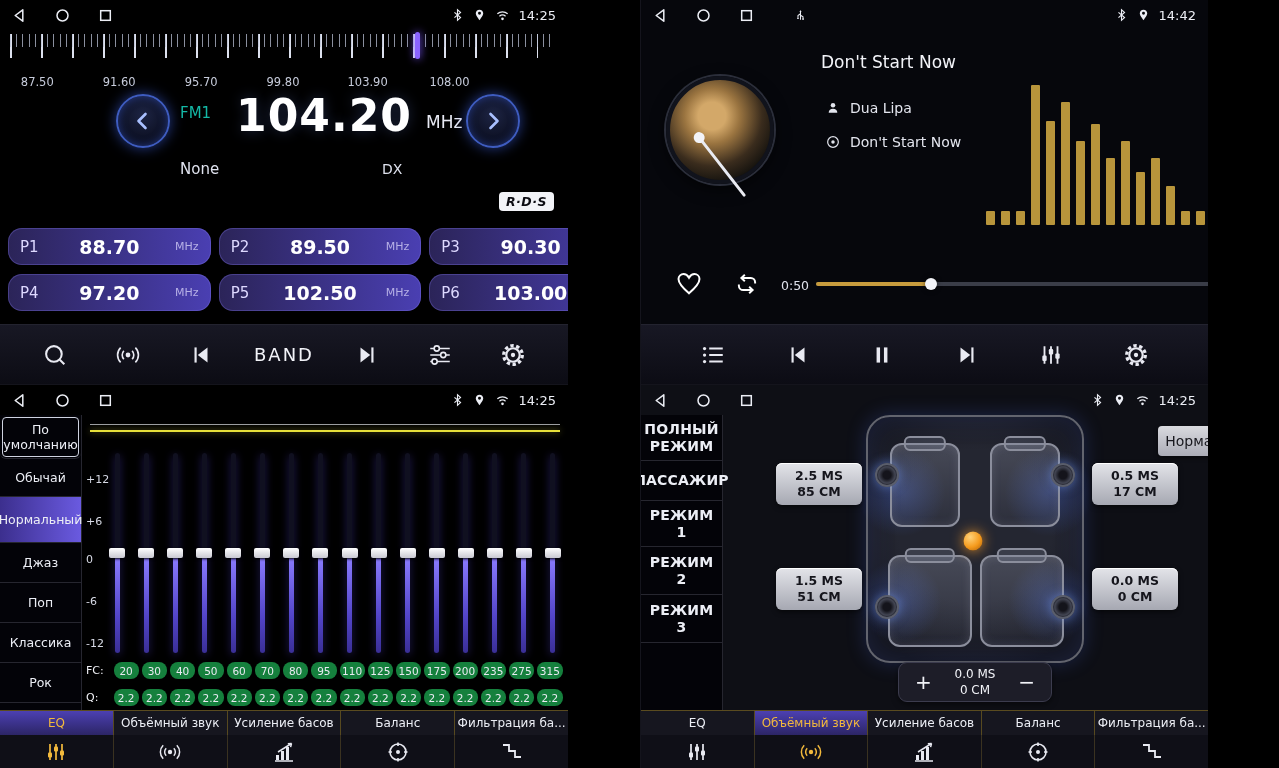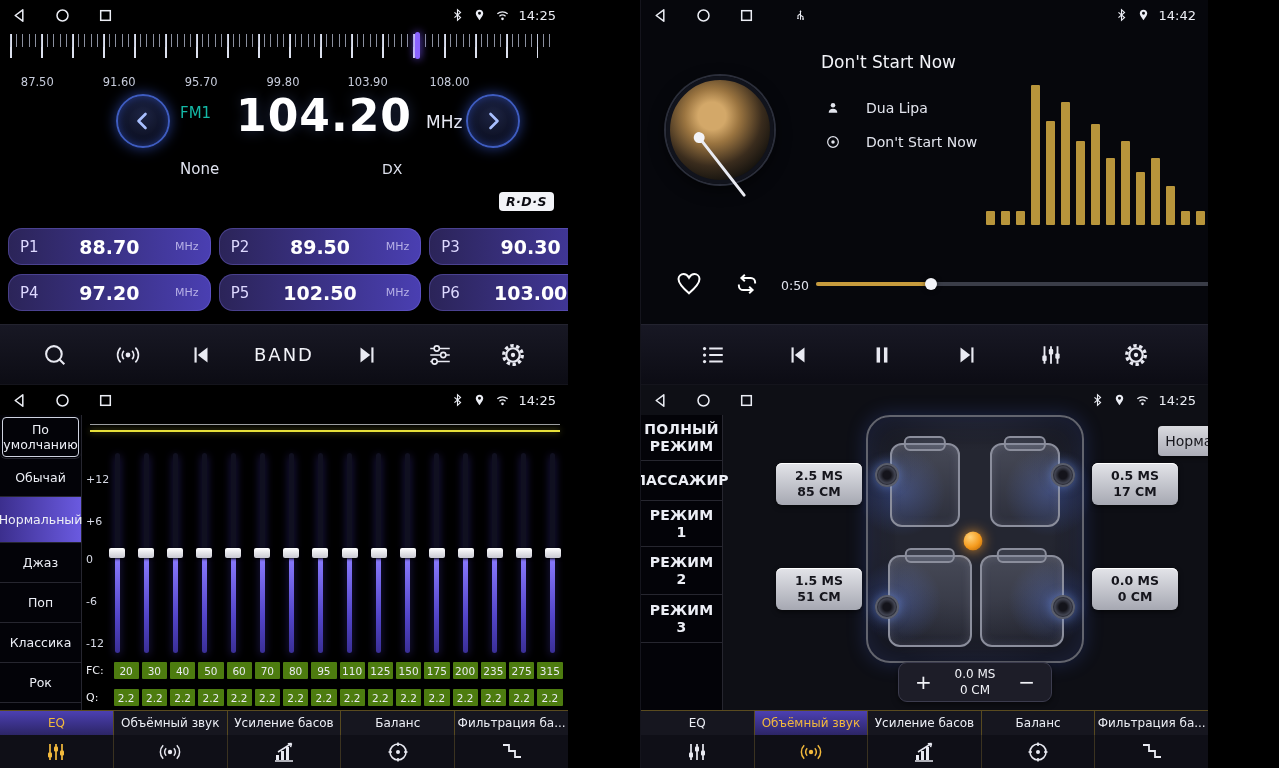--- a/index.html
+++ b/index.html
@@ -38,21 +38,21 @@
   .preset .punit{font-size:11px;color:#b6b0e6;width:32px;text-align:right}
   .toolbar{position:absolute;left:0;right:0;bottom:0;height:60px;background:linear-gradient(180deg,#181824,#0c0c14);border-top:1px solid #23232f;display:flex;align-items:center;justify-content:space-around;color:#e9eaf2;padding:0 18px}
   .tb-item{display:flex;align-items:center;justify-content:center;min-width:40px}
   .band-btn{font-size:18px;letter-spacing:2px;color:#f2f3f8}
 
   
   .album{position:absolute;left:25px;top:76px;width:108px;height:108px;border-radius:50%;background:radial-gradient(circle at 42% 36%,#d3a869 0 16%,#9a7440 32%,#3a2c1d 58%,#14120e 78%);border:4px solid #11131c;box-shadow:0 0 0 2px #2b2e3a,0 5px 16px rgba(0,0,0,.65)}
   .tonearm{position:absolute;left:28px;top:58px;width:3px;height:74px;background:#e9ebf2;border-radius:2px;transform:rotate(-38deg);transform-origin:top center}
   .tonearm::before{content:"";position:absolute;left:-4px;top:-6px;width:11px;height:11px;border-radius:50%;background:#f2f3f8}
   .track-title{position:absolute;left:180px;top:52px;font-size:17px;color:#f2f3f8}
-  .meta-row{position:absolute;left:184px;display:flex;align-items:center;gap:25px;font-size:14px;color:#e3e5ee}
+  .meta-row{position:absolute;left:184px;display:flex;align-items:center;gap:9px;font-size:14px;color:#e3e5ee}
   .spectrum{position:absolute;left:345px;top:85px;width:264px;height:140px;display:flex;align-items:flex-end;gap:6px}
   .spectrum .sbar{width:9px;background:#b8953b;border-radius:1px}
   .pc-row{position:absolute;left:0;right:0;top:268px;height:36px}
   .time-label{position:absolute;top:10px;font-size:12.5px;color:#dfe2ec}
   .progress-track{position:absolute;left:175px;width:410px;top:14px;height:4px;border-radius:2px;background:#3a3d48}
   .progress-fill{position:absolute;left:0;top:0;bottom:0;border-radius:2px;background:#c79b3d}
   .progress-knob{position:absolute;top:-4px;width:12px;height:12px;margin-left:-6px;border-radius:50%;background:#f2f3f8;box-shadow:0 0 5px rgba(0,0,0,.6)}
 
   
   .side{position:absolute;left:0;top:30px;width:82px;bottom:58px;border-right:1px solid #26262f;display:flex;flex-direction:column;background:#030308}
@@ -75,21 +75,21 @@
   .eq-main{position:absolute;left:82px;right:0;top:30px;bottom:58px}
   .line-white{position:absolute;left:8px;right:8px;top:9px;height:1px;background:rgba(240,242,250,.65)}
   .line-yellow{position:absolute;left:8px;right:8px;top:15px;height:2px;background:#e6e03a;box-shadow:0 0 6px rgba(230,224,58,.5)}
   .db-label{position:absolute;left:4px;font-size:11px;color:#d8dbe6}
   .sliders{position:absolute;left:26px;right:6px;top:38px;height:200px;display:flex;justify-content:space-between}
   .slider{position:relative;width:18px;display:flex;justify-content:center}
   .slider .rail{position:absolute;top:0;bottom:0;width:5px;border-radius:3px;background:linear-gradient(180deg,#101020 0 48%,#8a7bff 52%,#5244c8 82%,#3a2f96 100%);box-shadow:0 2px 8px rgba(100,80,255,.35)}
   .slider .knob{position:absolute;top:calc(50% - 5px);width:16px;height:10px;border-radius:2px;background:linear-gradient(180deg,#ffffff,#c9c9d2);box-shadow:0 1px 3px #000}
   .val-row{position:absolute;left:4px;right:4px;height:19px;display:flex;align-items:center}
   .val-row .vlabel{width:26px;font-size:11px;color:#f0f1f6}
-  .val-row .vbox{flex:1;margin:0 1.5px;height:17px;background:#4d7c0f;border-radius:1px;display:flex;align-items:center;justify-content:center;font-size:10.5px;color:#e9eaf2}
+  .val-row .vbox{flex:1;margin:0 1.5px;height:17px;background:#15803d;border-radius:8px;display:flex;align-items:center;justify-content:center;font-size:10.5px;color:#e9eaf2}
 
   
   .normal-btn{position:absolute;left:517px;top:41px;width:108px;height:30px;border-radius:4px;background:linear-gradient(180deg,#d9dadf,#abacb6);color:#17171d;display:flex;align-items:center;justify-content:center;font-size:14px;box-shadow:0 2px 4px rgba(0,0,0,.5)}
   .car-box{position:absolute;left:225px;top:30px;width:218px;height:248px;border:2px solid #62646e;border-radius:24px;background:radial-gradient(circle at 50% 45%,#242631 0 45%,#14151d 85%);box-shadow:0 0 20px rgba(80,120,255,.22),inset 0 0 28px rgba(60,90,200,.18)}
   .seat{position:absolute;border:2px solid #8b8e9c;border-radius:12px;background:linear-gradient(180deg,rgba(160,165,185,.28),rgba(95,100,120,.14));box-shadow:inset 0 0 10px rgba(205,210,235,.15)}
   .seat::before{content:"";position:absolute;top:-9px;left:50%;transform:translateX(-50%);width:58%;height:11px;border:2px solid #8b8e9c;border-radius:6px;background:rgba(125,130,150,.25)}
   .spk{position:absolute;width:24px;height:24px;border-radius:50%;background:radial-gradient(circle,#14141b 28%,#434654 58%,#14141b 78%);border:2px solid #5a5e6c;box-shadow:0 0 11px rgba(120,160,255,.55)}
   .glow{position:absolute;border-radius:50%;background:radial-gradient(circle,rgba(80,120,255,.30),rgba(80,120,255,0) 70%)}
   .ball{position:absolute;left:49%;top:51%;width:19px;height:19px;transform:translate(-50%,-50%);border-radius:50%;background:radial-gradient(circle at 35% 30%,#ffd27a,#f59a1c 55%,#a85c08);box-shadow:0 0 13px rgba(255,160,40,.85)}
   .delay-btn{position:absolute;width:86px;height:42px;border-radius:6px;background:linear-gradient(180deg,#e3e4e9,#a6a8b2);color:#15151c;display:flex;flex-direction:column;align-items:center;justify-content:center;font-size:12.5px;font-weight:bold;line-height:1.3;box-shadow:0 2px 5px rgba(0,0,0,.55),inset 0 1px 0 #fff}

